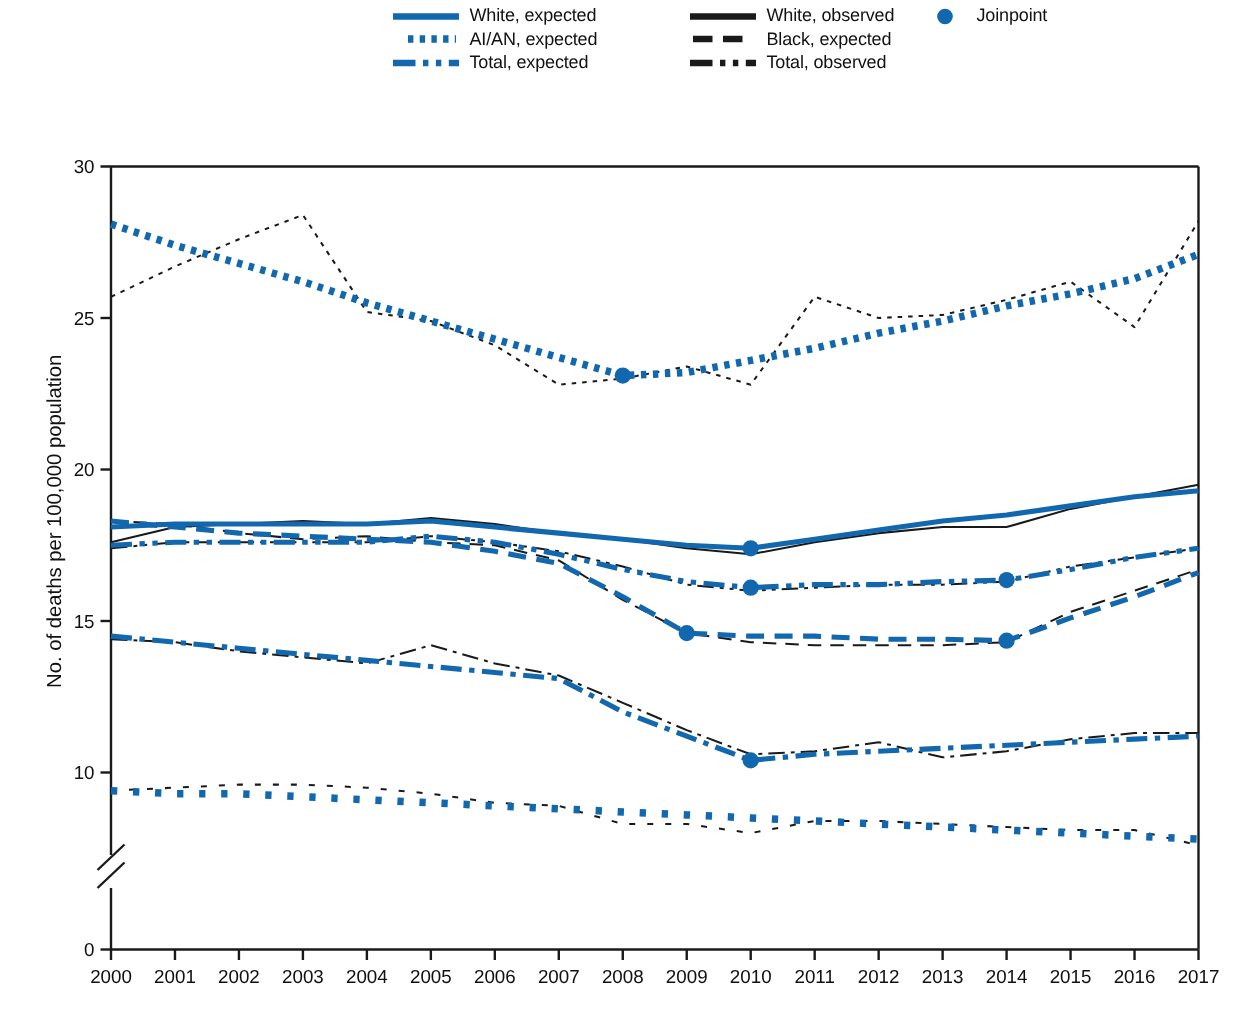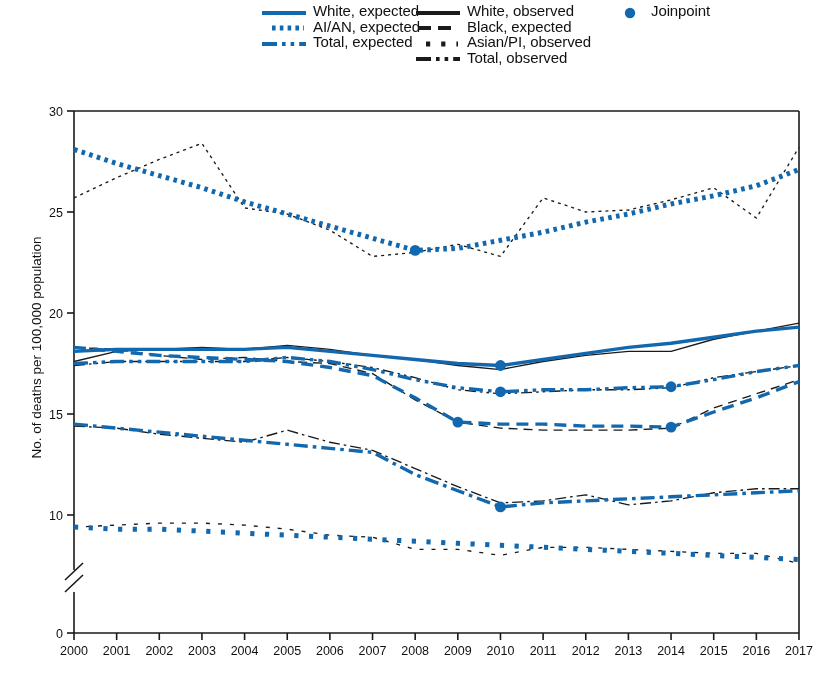--- a/index.html
+++ b/index.html
@@ -12,26 +12,26 @@
     position:relative;
   }
   #figure{position:absolute;left:0;top:0;width:826px;height:683px;}
 
   
   .legend{
     position:absolute;left:0;top:0;width:826px;height:100px;
   }
   .legend-col{position:absolute;top:3px;}
   .legend-col.c1{left:262px;}
-  .legend-col.c2{left:416px;}
+  .legend-col.c2{left:460px;}
   .legend-col.c3{left:600px;}
   .legend-row{
-    display:flex;align-items:flex-end;
+    display:flex;align-items:center;
     height:15.5px;
-    font-size:15px;
+    font-size:12px;
     line-height:15.5px;
     white-space:nowrap;
   }
   .key{
     width:44px;min-width:44px;height:12px;
     margin-right:7px;
     position:relative;
   }
   .key svg{position:absolute;left:0;top:0;display:block;}
   .lbl{letter-spacing:-0.1px;}
@@ -95,28 +95,20 @@
           </span>
           <span class="lbl">White, observed</span>
         </div>
         <div class="legend-row">
           <span class="key">
             <svg width="44" height="12">
               <line x1="2" y1="6" x2="42" y2="6" stroke="#1a1a1a" stroke-width="4.2" stroke-linecap="butt" stroke-dasharray="13,7"></line>
             </svg>
           </span>
           <span class="lbl">Black, expected</span>
-        </div>
-        <div class="legend-row">
-          <span class="key">
-            <svg width="44" height="12">
-              <line x1="10" y1="6" x2="42" y2="6" stroke="#1a1a1a" stroke-width="5" stroke-linecap="butt" stroke-dasharray="4.2,11"></line>
-            </svg>
-          </span>
-          <span class="lbl">Asian/PI, observed</span>
         </div>
         <div class="legend-row">
           <span class="key">
             <svg width="44" height="12">
               <line x1="0" y1="6" x2="44" y2="6" stroke="#1a1a1a" stroke-width="4.2" stroke-linecap="butt" stroke-dasharray="15,5,3.6,5,3.6,5"></line>
             </svg>
           </span>
           <span class="lbl">Total, observed</span>
         </div>
       </div>

